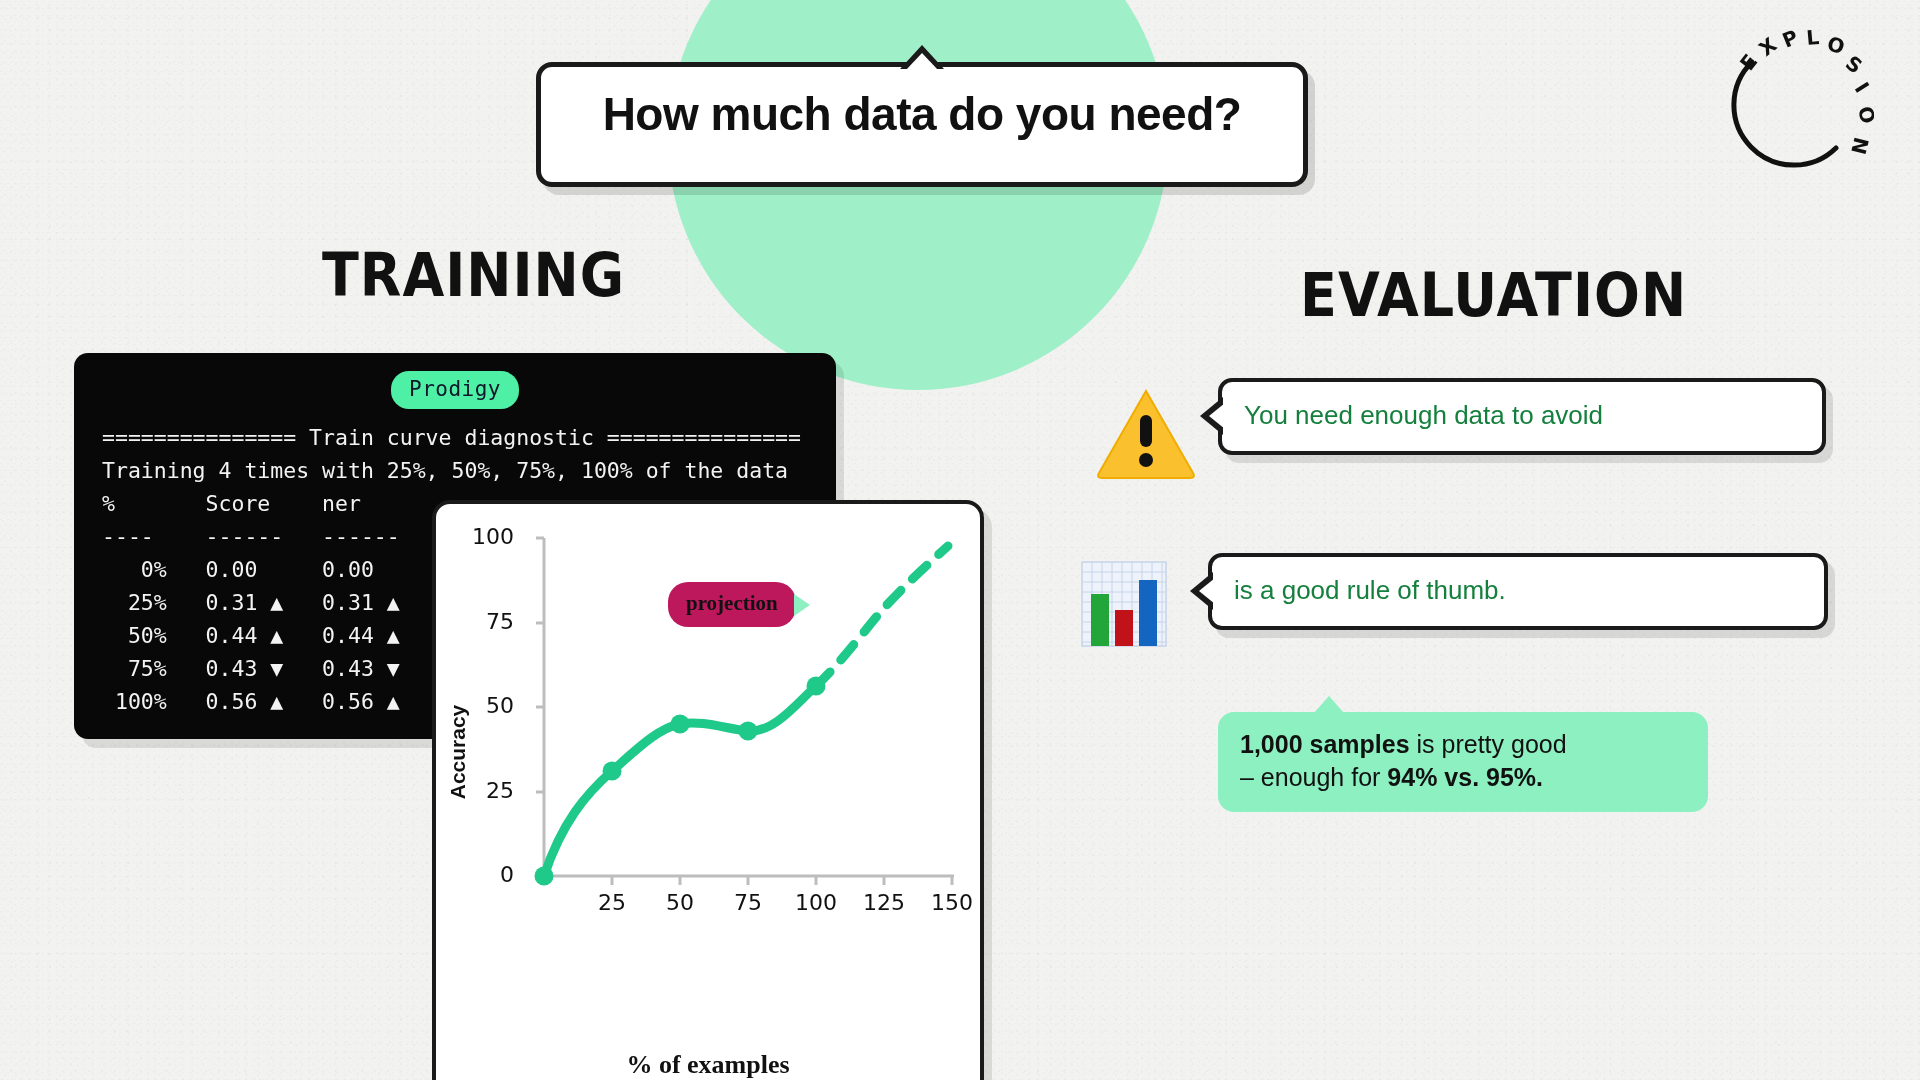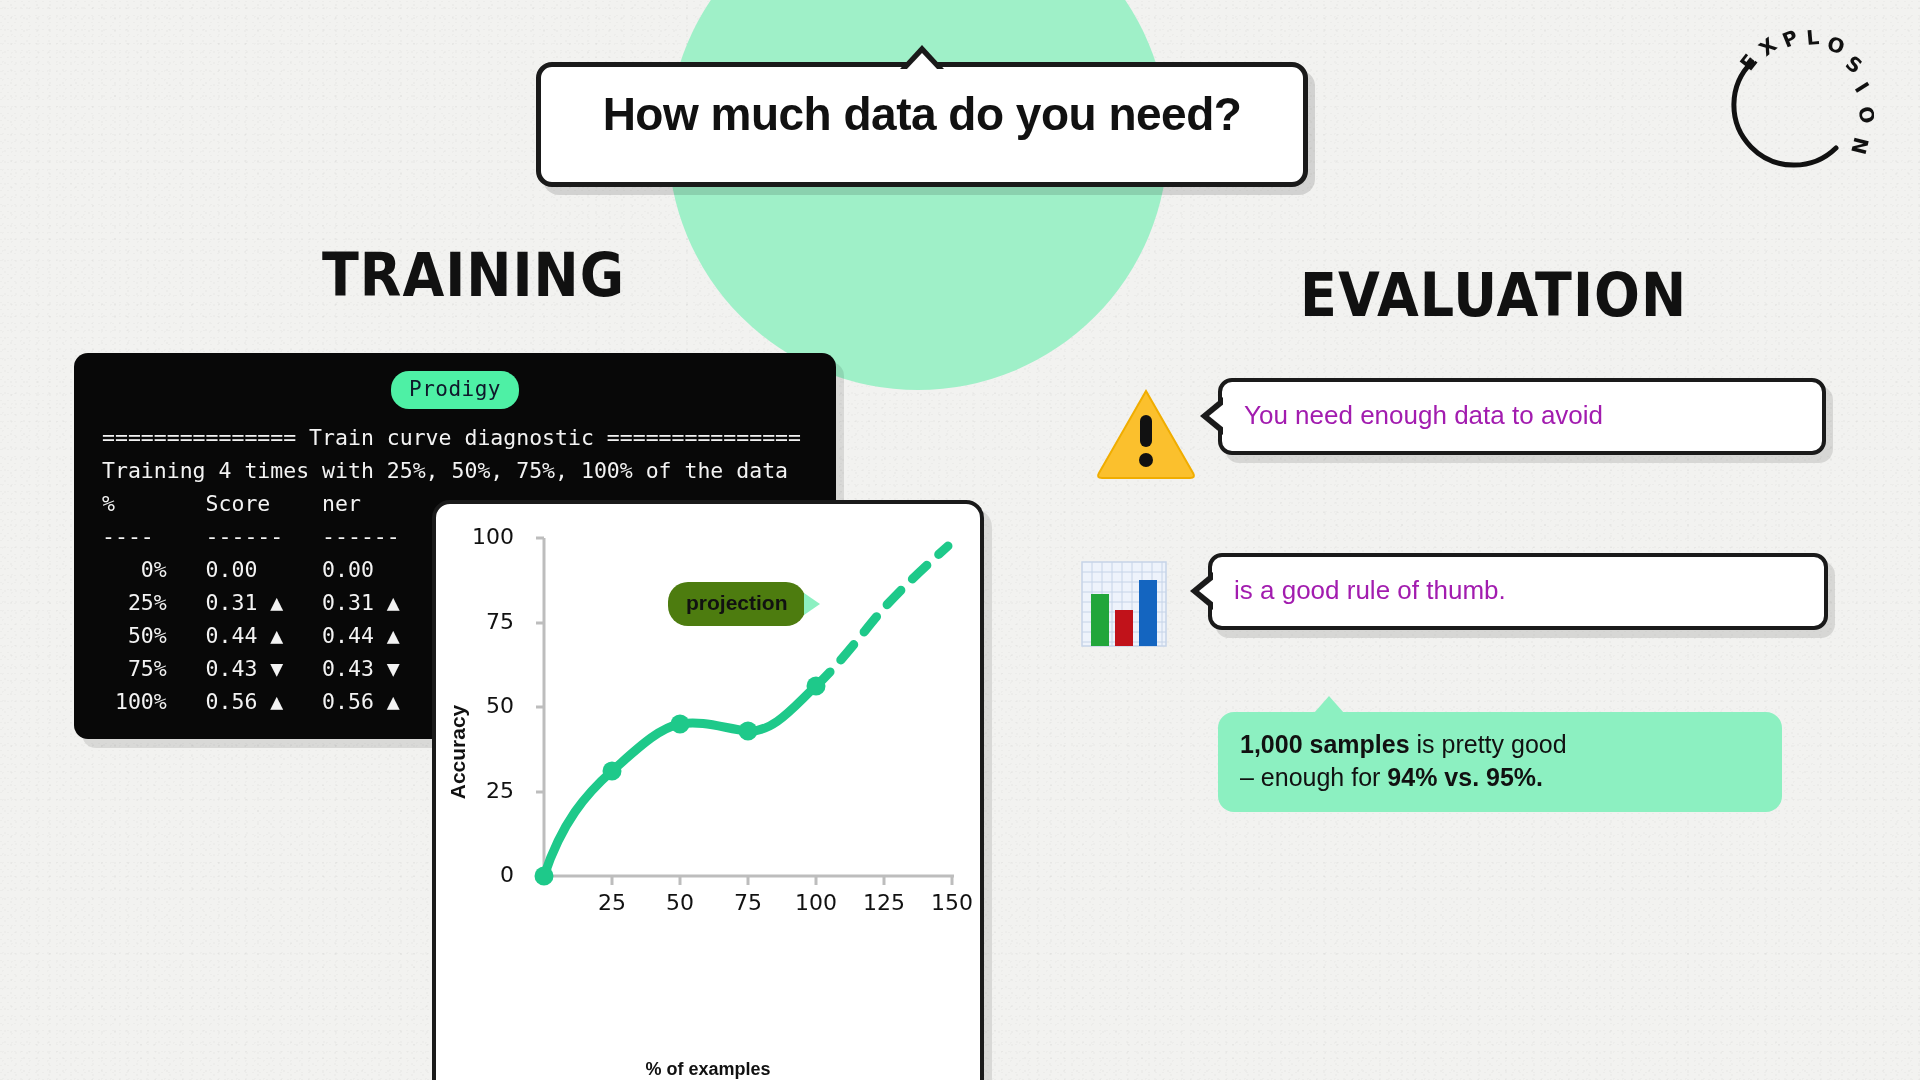--- a/index.html
+++ b/index.html
@@ -135,28 +135,29 @@
     border: 4px solid #1a1a1a;
     border-radius: 18px;
     box-shadow: 8px 9px 0 rgba(0,0,0,0.10);
     z-index: 6;
   }
   #plot-area { position: absolute; inset: 0; }
 
   #projection-pill {
     position: absolute;
     left: 232px; top: 78px;
-    background: #4d7c0f;
+    background: #be185d;
     color: #111;
     font-weight: bold;
     font-size: 21px;
     padding: 9px 18px 11px;
     border-radius: 20px;
     z-index: 3;
     white-space: nowrap;
+    font-family: Liberation Serif, serif;
   }
   #projection-pill .pill-tail {
     position: absolute;
     right: -14px; top: 50%;
     margin-top: -11px;
     width: 0; height: 0;
     border-top: 11px solid transparent;
     border-bottom: 11px solid transparent;
     border-left: 16px solid #8cf0c1;
   }
@@ -166,21 +167,21 @@
     left: 22px; top: 236px;
     font-size: 21px; font-weight: bold; color: #111;
     transform: rotate(-90deg) translateX(-50%);
     transform-origin: left center;
     white-space: nowrap;
   }
   .axis-label-x {
     position: absolute;
     left: 0; right: 0; bottom: 16px;
     text-align: center;
-    font-size: 18px; font-weight: bold; color: #111;
+    font-size: 26px; font-weight: bold; color: #111; font-family: Liberation Serif, serif;
   }
   .ytick {
     position: absolute;
     right: 0;
     width: 60px;
     text-align: right;
     font-size: 22px;
     color: #111;
     font-family: "DejaVu Sans", sans-serif;
   }
@@ -196,21 +197,21 @@
   
   .callout {
     position: absolute;
     background: #fff;
     border: 4px solid #1a1a1a;
     border-radius: 14px;
     padding: 16px 22px 18px;
     box-shadow: 7px 8px 0 rgba(0,0,0,0.11);
     font-size: 26px;
     line-height: 1.33;
-    color: #a21caf;
+    color: #15803d;
     z-index: 4;
   }
   .callout .c-tail-out {
     position: absolute;
     left: -22px; top: 50%;
     margin-top: -19px;
     width: 0; height: 0;
     border-top: 19px solid transparent;
     border-bottom: 19px solid transparent;
     border-right: 23px solid #1a1a1a;
@@ -223,21 +224,21 @@
     border-top: 13px solid transparent;
     border-bottom: 13px solid transparent;
     border-right: 16px solid #fff;
   }
   #callout-precision { left: 1218px; top: 378px; width: 608px; }
   #callout-rule      { left: 1208px; top: 553px; width: 620px; }
 
   #callout-green {
     position: absolute;
     left: 1218px; top: 712px;
-    width: 564px;
+    width: 490px;
     background: #8cf0c1;
     border-radius: 16px;
     padding: 16px 22px 18px;
     font-size: 25px;
     line-height: 1.32;
     color: #111;
     z-index: 4;
   }
   #callout-green .g-tail {
     position: absolute;

